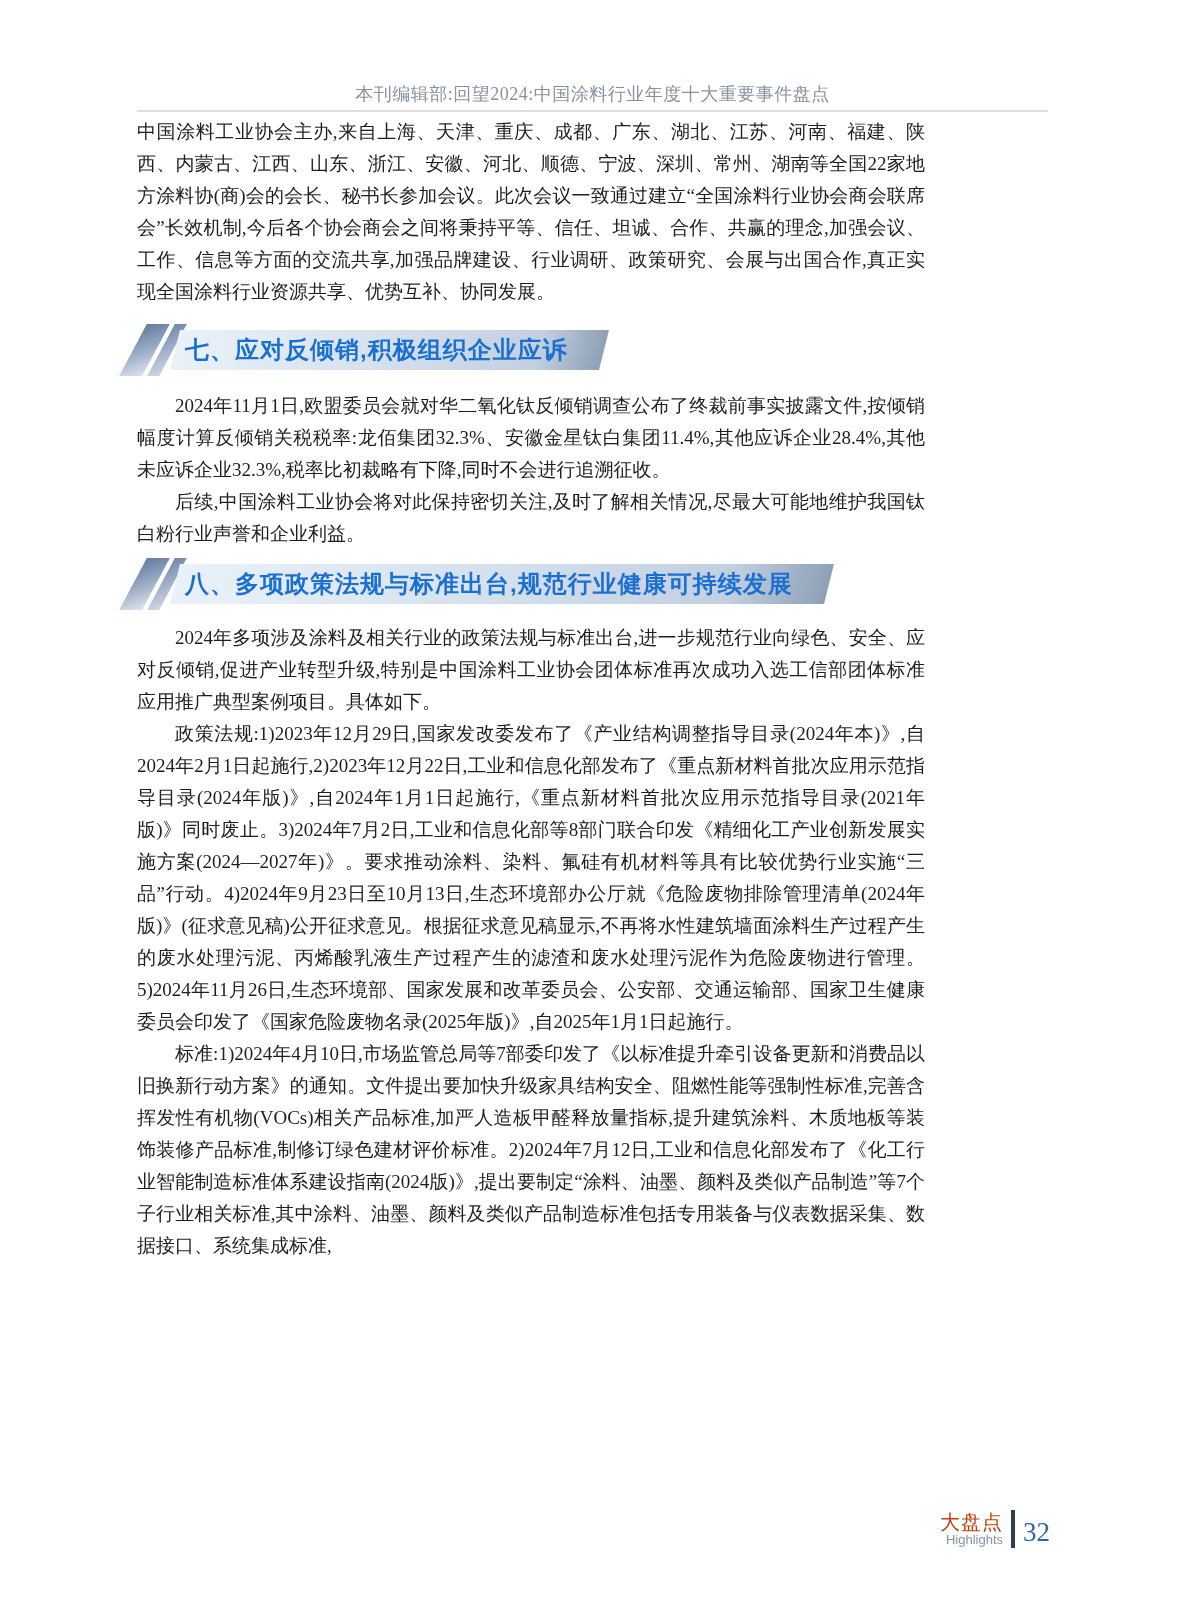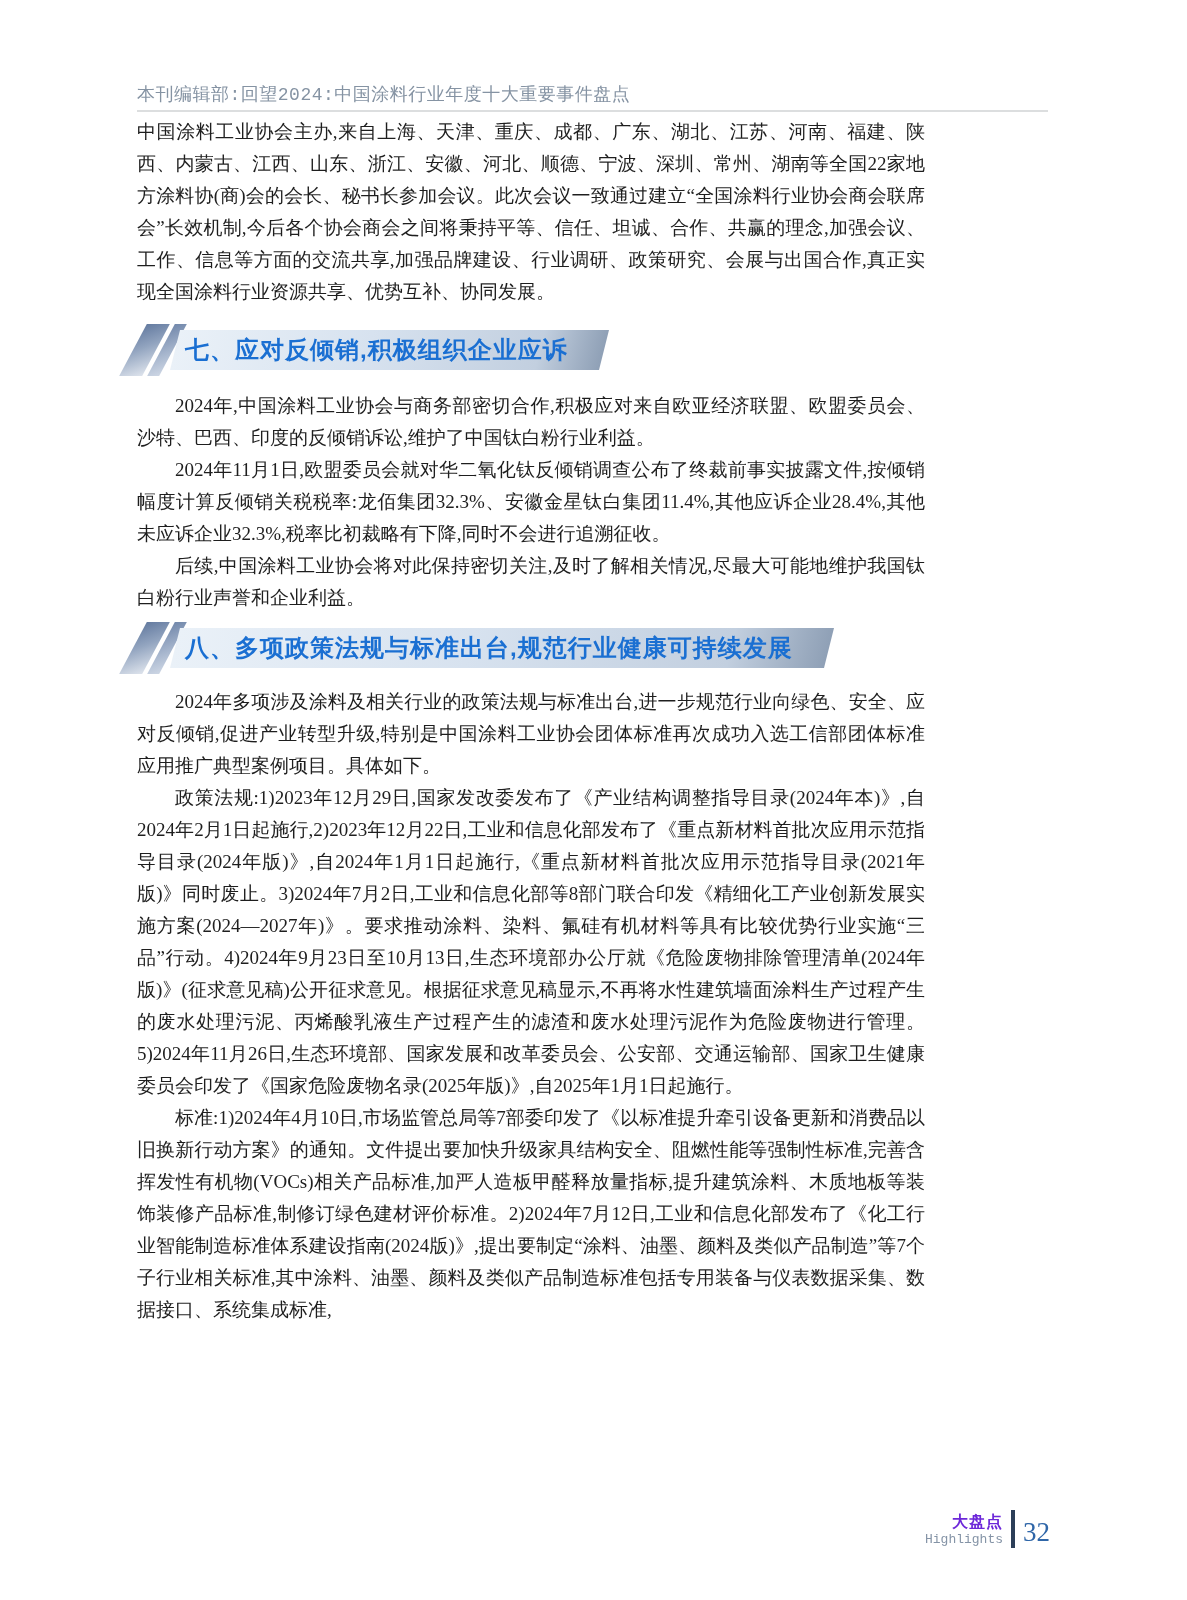--- a/index.html
+++ b/index.html
@@ -9,22 +9,22 @@
     position: relative;
     overflow: hidden;
     font-family: "Liberation Serif", "DejaVu Serif", serif;
   }
 
   
   .running-header {
     position: absolute;
     left: 137px; top: 82px;
     width: 911px;
-    text-align: left;
-    font-family: Liberation Mono, monospace;
+    text-align: center;
+    font-family: Liberation Serif, serif;
     font-size: 18px;
     letter-spacing: 0.5px;
     color: #8593a3;
   }
   .header-rule {
     position: absolute;
     left: 137px; top: 110px;
     width: 911px; height: 2px;
     background: #dcdedf;
   }
@@ -86,28 +86,28 @@
   
   .footer {
     position: absolute;
     right: 137px; bottom: 52px;
     display: flex;
     align-items: center;
   }
   .footer-label { text-align: right; margin-right: 8px; }
   .footer-cn {
     font-family: "Liberation Sans", "DejaVu Sans", sans-serif;
-    font-weight: bold;
-    font-size: 16px;
+    font-weight: normal;
+    font-size: 20px;
     line-height: 20px;
-    color: #6d28d9;
+    color: #c2410c;
     letter-spacing: 1px;
   }
   .footer-en {
-    font-family: Liberation Mono, monospace;
+    font-family: Liberation Sans, sans-serif;
     font-size: 13px;
     line-height: 15px;
     color: #8493a6;
   }
   .footer-bar {
     width: 4px; height: 38px;
     background: #2c3e58;
     margin-right: 8px;
   }
   .footer-page {
@@ -130,21 +130,20 @@
   <p class="body-par no-indent">中国涂料工业协会主办,来自上海、天津、重庆、成都、广东、湖北、江苏、河南、福建、陕西、内蒙古、江西、山东、浙江、安徽、河北、顺德、宁波、深圳、常州、湖南等全国22家地方涂料协(商)会的会长、秘书长参加会议。此次会议一致通过建立“全国涂料行业协会商会联席会”长效机制,今后各个协会商会之间将秉持平等、信任、坦诚、合作、共赢的理念,加强会议、工作、信息等方面的交流共享,加强品牌建设、行业调研、政策研究、会展与出国合作,真正实现全国涂料行业资源共享、优势互补、协同发展。</p>
 
   <div class="section-heading">
     <span class="slash slash-a"></span>
     <span class="slash slash-b"></span>
     <span class="band">
       <span class="band-text">七、应对反倾销,积极组织企业应诉</span>
     </span>
   </div>
 
-  <p class="body-par">2024年,中国涂料工业协会与商务部密切合作,积极应对来自欧亚经济联盟、欧盟委员会、沙特、巴西、印度的反倾销诉讼,维护了中国钛白粉行业利益。</p>
   <p class="body-par">2024年11月1日,欧盟委员会就对华二氧化钛反倾销调查公布了终裁前事实披露文件,按倾销幅度计算反倾销关税税率:龙佰集团32.3%、安徽金星钛白集团11.4%,其他应诉企业28.4%,其他未应诉企业32.3%,税率比初裁略有下降,同时不会进行追溯征收。</p>
   <p class="body-par">后续,中国涂料工业协会将对此保持密切关注,及时了解相关情况,尽最大可能地维护我国钛白粉行业声誉和企业利益。</p>
 
   <div class="section-heading second">
     <span class="slash slash-a"></span>
     <span class="slash slash-b"></span>
     <span class="band">
       <span class="band-text">八、多项政策法规与标准出台,规范行业健康可持续发展</span>
     </span>
   </div>

